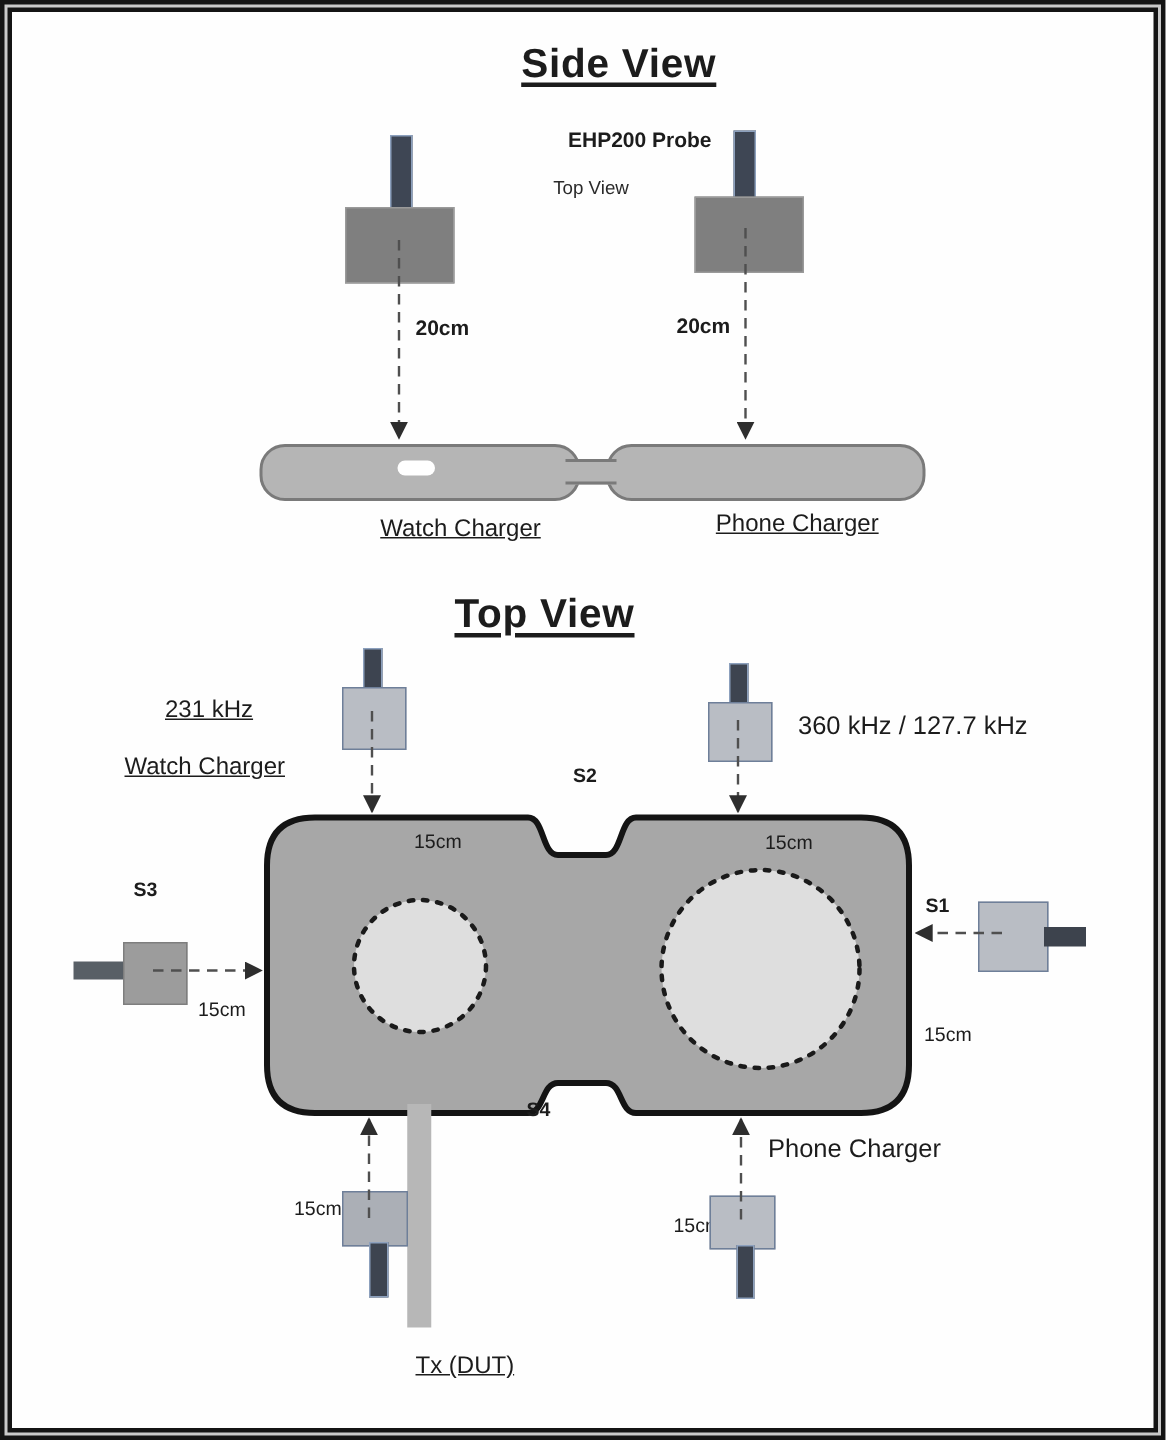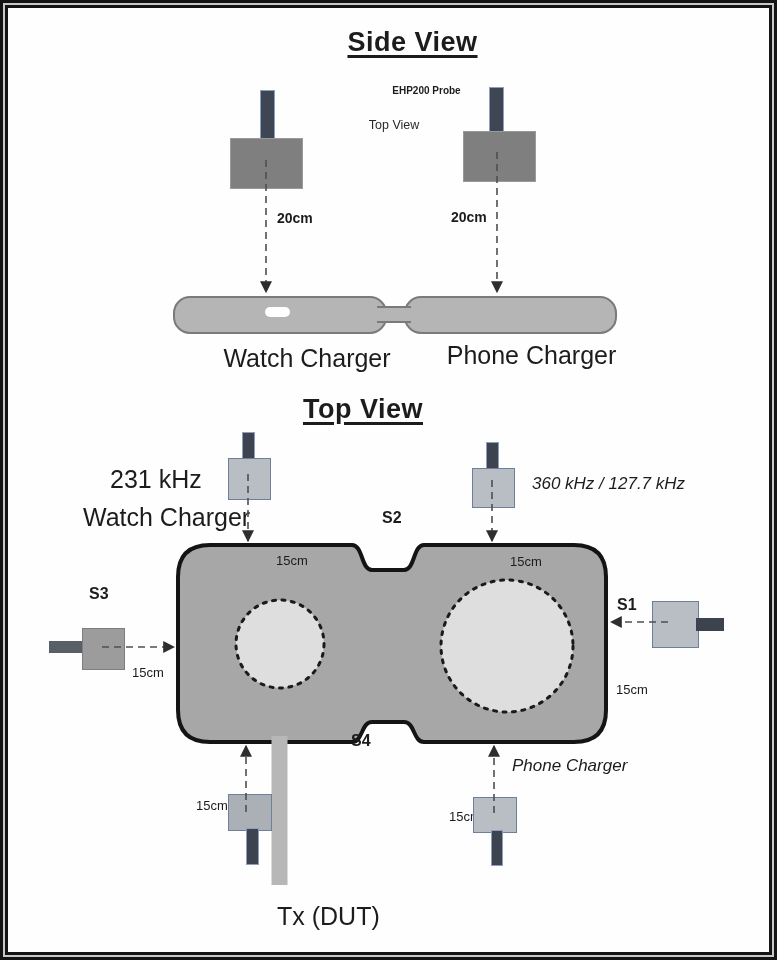--- a/index.html
+++ b/index.html
@@ -4,27 +4,27 @@
 <style>
   html,body{margin:0;padding:0;background:#e8e8e8;}
   .page{
     position:relative;width:777px;height:960px;background:#fefefe;
     font-family:"Liberation Sans",sans-serif;color:#1c1c1c;overflow:hidden;
     box-shadow:inset 0 0 0 3px #141414, inset 0 0 0 5px #c9c9c9, inset 0 0 0 8px #141414;
   }
   .abs{position:absolute;}
   .title{font-size:27px;font-weight:bold;text-decoration:underline;text-decoration-thickness:2.5px;text-underline-offset:4px;letter-spacing:.5px;}
   .center{text-align:center;margin-left:24px;}
-  .lbl-lg{font-size:25px;}
-  .lbl-md{font-size:17px;font-style:italic;}
-  .lbl-ehp{font-size:10px;font-weight:bold;}
+  .lbl-lg{font-size:16px;text-decoration:underline;}
+  .lbl-md{font-size:17px;}
+  .lbl-ehp{font-size:14px;font-weight:bold;}
   .lbl-note{font-size:12.5px;color:#2a2a2a;}
   .lbl-20{font-size:14px;font-weight:bold;}
   .lbl-15{font-size:13px;margin-top:44px;}
-  .lbl-s{font-size:16px;font-weight:bold;}
+  .lbl-s{font-size:13px;font-weight:bold;}
   .sv-stem{background:#3e4654;border:1px solid #8ca0bd;}
   .sv-body{background:#7f7f7f;border:1px solid #9a9a9a;}
   .tv-body{background:#b9bdc4;border:1.5px solid #6e7f99;}
   .tv-stem{background:#3d4450;border:1px solid #8ca0bd;}
   .tv-stem-h{background:#585f66;}
   .pad{background:#b5b5b5;border:2px solid #7a7a7a;border-radius:17px;}
   .bridge{background:#b5b5b5;border-top:2px solid #7a7a7a;border-bottom:2px solid #7a7a7a;}
   .slot{background:#ffffff;border-radius:5px;}
   svg.layer{position:absolute;left:0;top:0;pointer-events:none;}
 </style>

